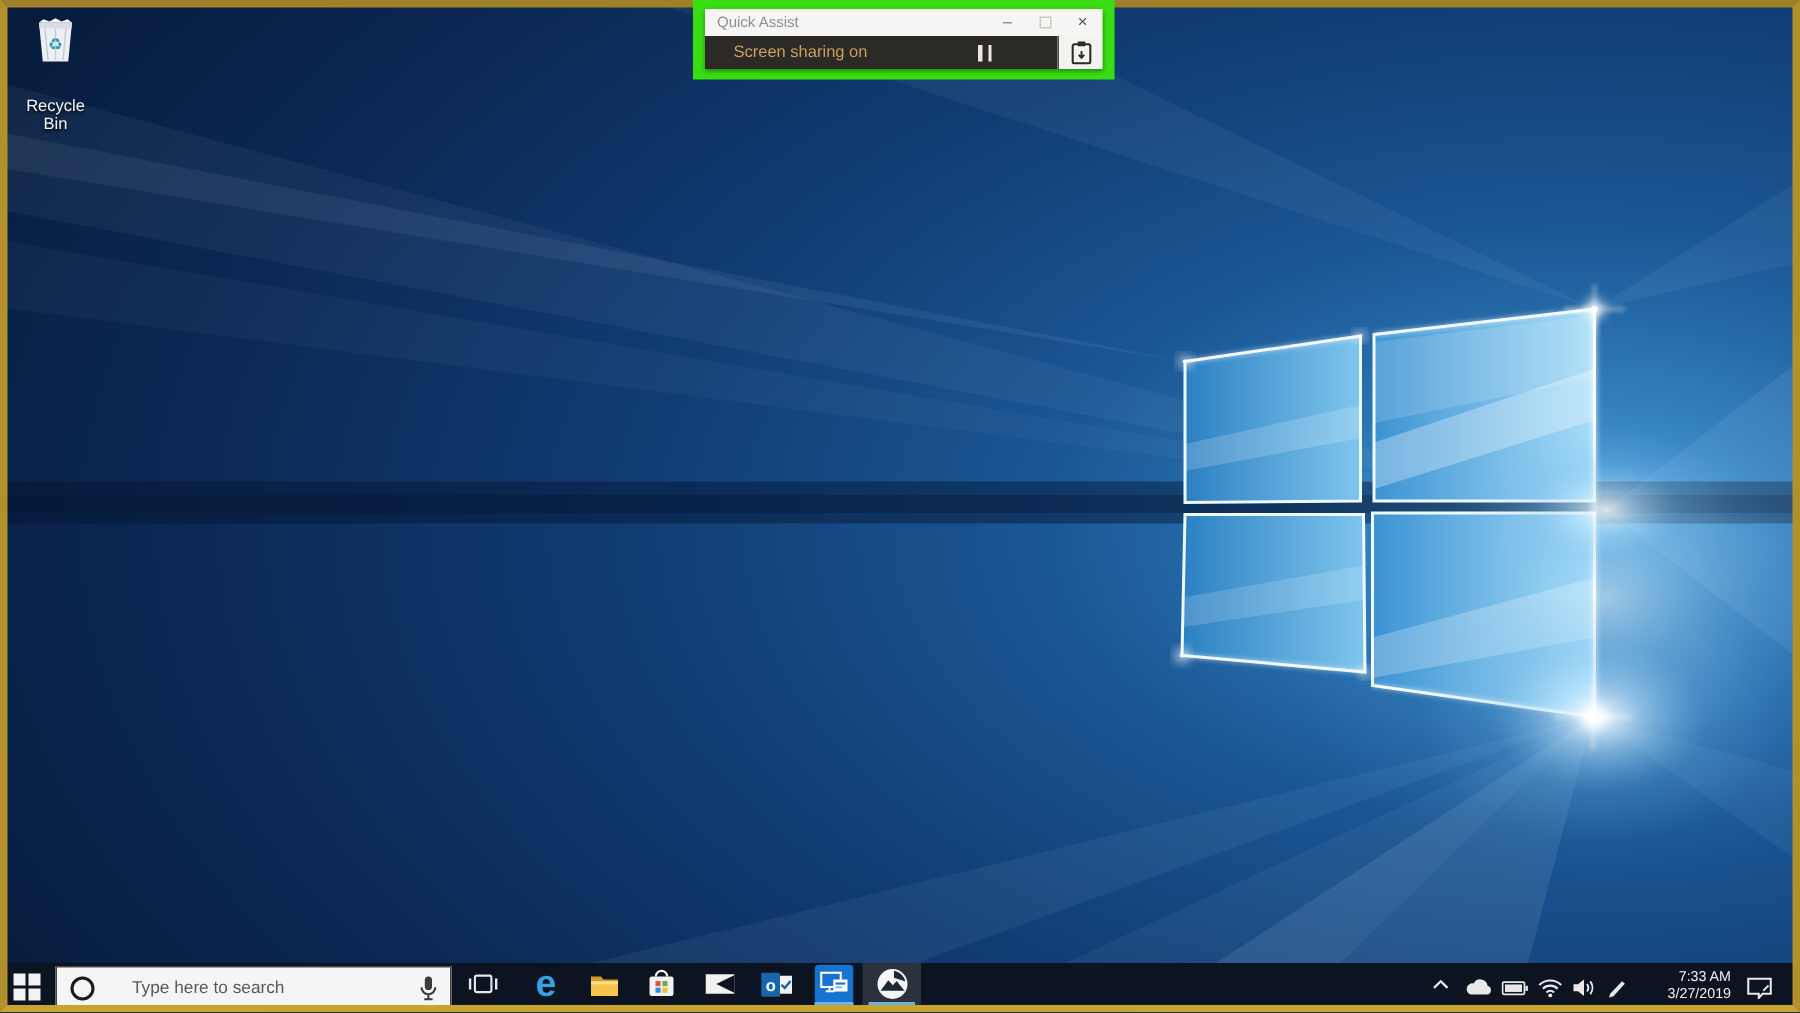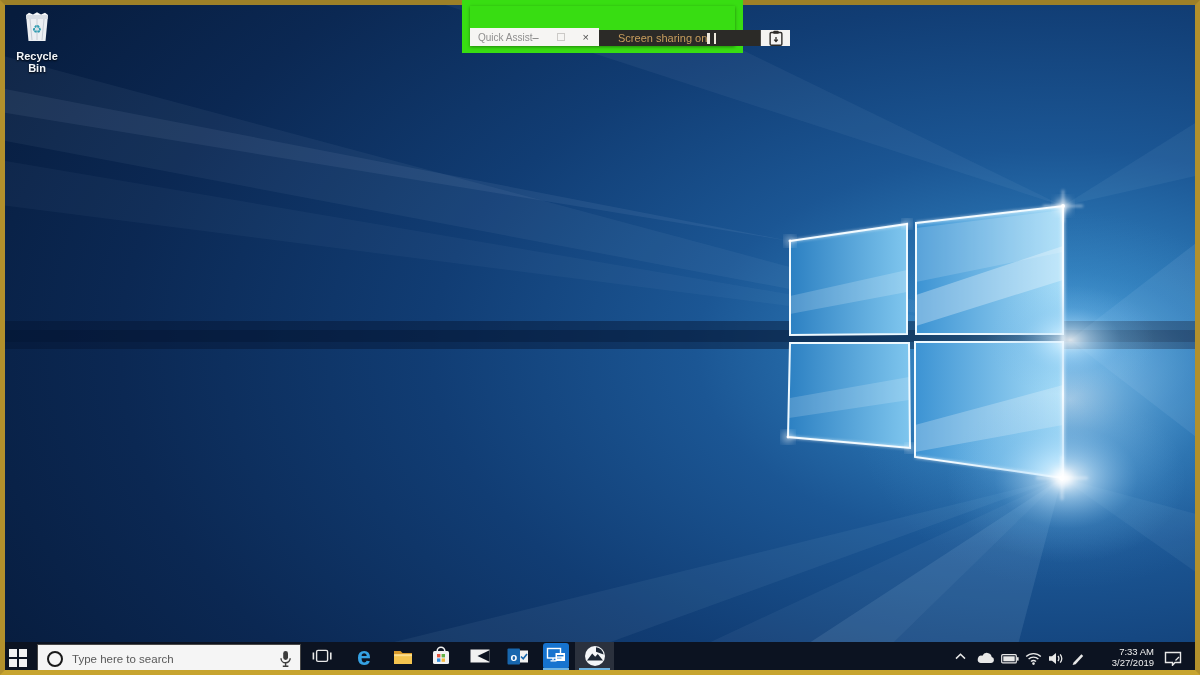--- a/index.html
+++ b/index.html
@@ -12,28 +12,27 @@
 
   
   .gold-frame {
     position:absolute; inset:0; z-index:30; pointer-events:none;
     border:5px solid; border-color:#9d8028 #b2902c #c7a42f #b2902c;
   }
 
   
   .recycle { position:absolute; left:8px; top:8px; width:58px; text-align:center; z-index:5; }
   .recycle .label {
-    display:block; margin-top:2px; font-size:11px; color:#f2f6fa;
+    display:block; margin-top:16px; font-size:11px; color:#f2f6fa;
     text-shadow:0 1px 2px rgba(0,0,0,.9);
-    font-weight:bold;
   }
 
   
   .qa-highlight { position:absolute; left:462px; top:0; width:281px; height:53px; background:#38dd12; z-index:40; }
-  .qa-window { position:absolute; left:8px; top:6px; right:8px; bottom:7px; display:flex; flex-direction:row; box-shadow:0 1px 3px rgba(0,0,0,.4);align-items:flex-end; }
+  .qa-window { position:absolute; left:8px; top:6px; right:8px; bottom:7px; display:flex; flex-direction:column; box-shadow:0 1px 3px rgba(0,0,0,.4); }
   .qa-titlebar { height:18px; background:#f6f5f3; display:flex; align-items:center; }
   .qa-title { flex:1; font-size:10px; color:#8f8f8f; padding-left:8px; white-space:nowrap; }
   .qa-controls { display:flex; align-items:center; gap:18px; padding-right:10px; }
   .qa-min { font-size:11px; color:#6f6f6f; line-height:10px; }
   .qa-max { width:8px; height:8px; border:1px solid #cccac7; }
   .qa-close { font-size:11px; color:#4f4f4f; line-height:10px; }
   .qa-toolbar { flex:1; display:flex; min-height:0; }
   .qa-dark { flex:1; background:#2b2a27; display:flex; align-items:center; }
   .qa-status { flex:1; font-size:11px; color:#c99e5e; padding-left:19px; white-space:nowrap; }
   .qa-pause { display:flex; gap:4px; margin-right:44px; cursor:pointer; }
@@ -44,21 +43,21 @@
   .taskbar { position:absolute; left:0; right:0; bottom:0; height:33px; background:#0c1321; z-index:20; }
   .start { position:absolute; left:9px; top:7px; width:18px; height:18px; display:grid; grid-template-columns:8px 8px; grid-template-rows:8px 8px; gap:2px; cursor:pointer; }
   .start i { background:#f2f2f2; }
   .searchbox {
     position:absolute; left:37px; top:2px; width:264px; height:29px;
     background:#f5f5f5; border:1px solid #474747; display:flex; align-items:center;
   }
   .cortana-ring { width:16px; height:16px; border:2.5px solid #1a1a1a; border-radius:50%; margin-left:9px; flex:none; }
   .searchbox input {
     flex:1; min-width:0; border:none; background:transparent; outline:none;
-    font-family:"Liberation Sans",sans-serif; font-size:11.5px; color:#333; padding-left:9px;
+    font-family:"Liberation Sans",sans-serif; font-size:11.5px; color:#333; padding-left:25px;
   }
   .searchbox input::placeholder { color:#595959; opacity:1; }
   .mic { margin-right:8px; flex:none; }
 
   .slot { position:absolute; top:0; height:28px; display:flex; align-items:center; justify-content:center; cursor:pointer; }
   .slot.active { background:rgba(255,255,255,.13); }
   .slot .underline { position:absolute; left:4px; right:4px; bottom:0; height:2px; background:#6fb3e0; }
   .edge-e { font-size:25px; font-weight:bold; color:#35a2e4; line-height:24px; }
 
   .tray-item { position:absolute; cursor:pointer; }

